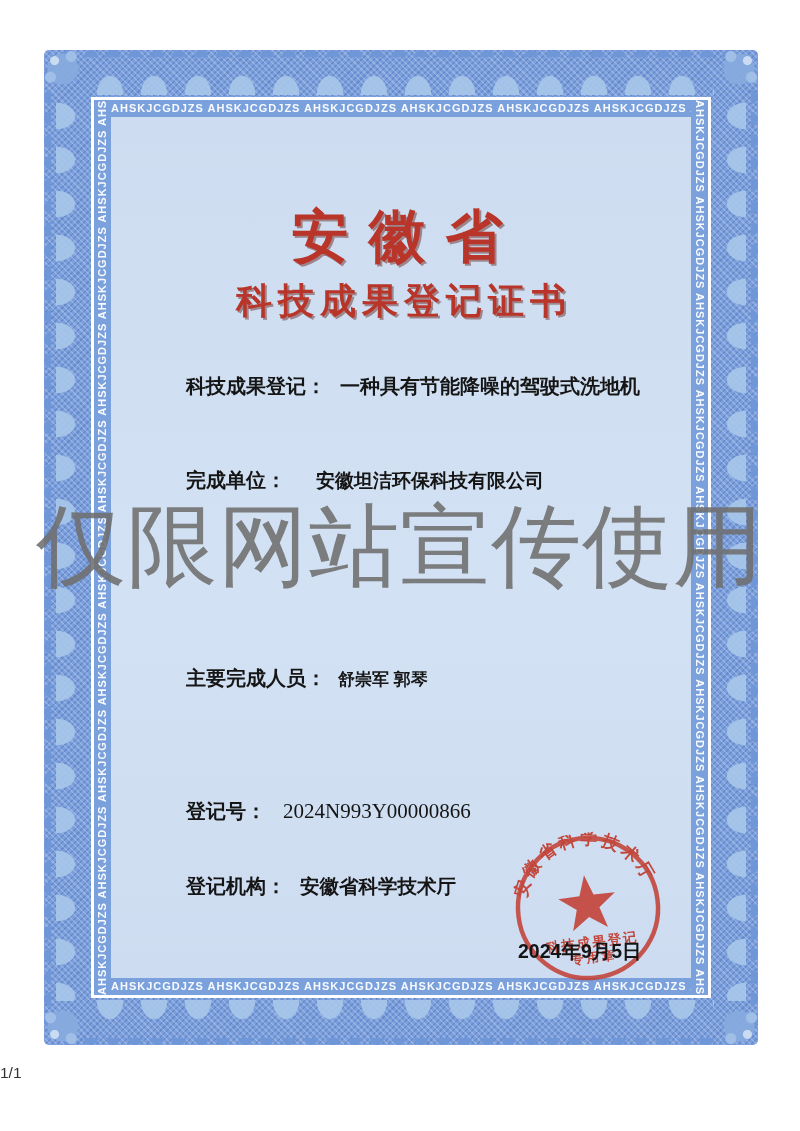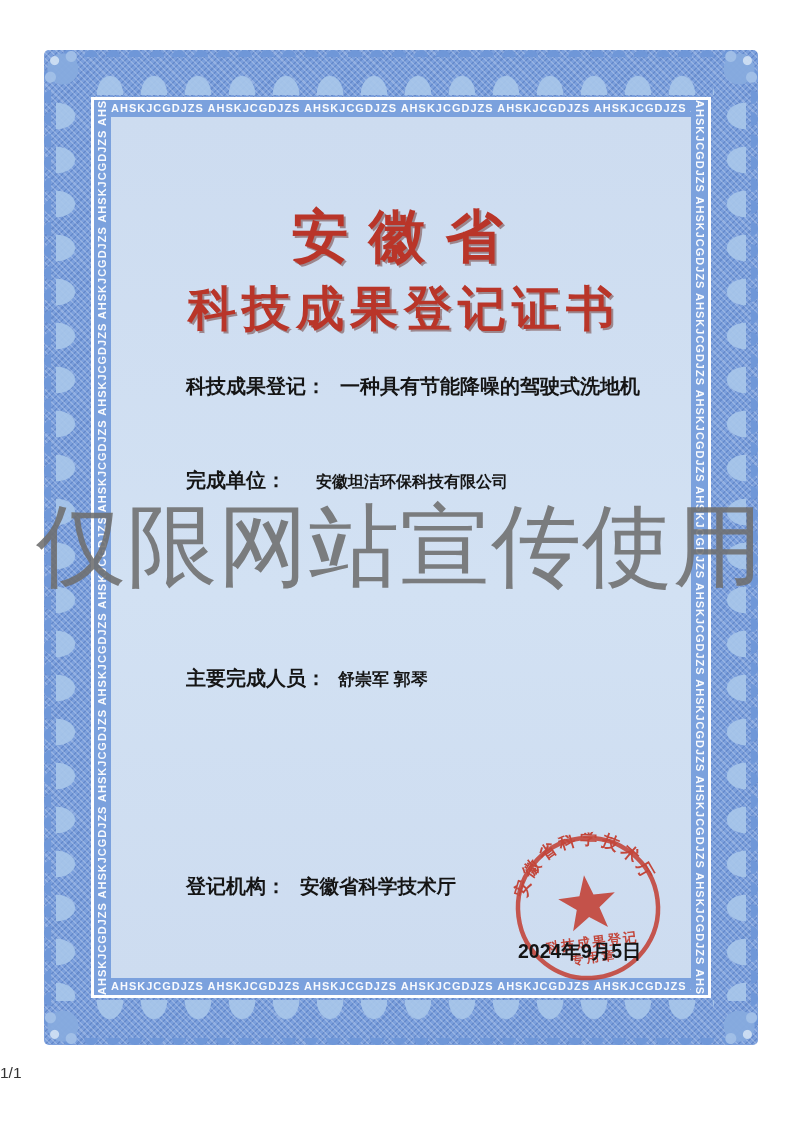--- a/index.html
+++ b/index.html
@@ -73,27 +73,27 @@
                  transform:rotate(-90deg) translateX(-895px); }
   .band.right  { left:664px; top:50px; width:895px; transform-origin:0 0;
                  transform:rotate(90deg); }
 
   
   .content { position:absolute; inset:67px; }
   .title-line { position:absolute; left:0; width:100%; text-align:center;
     font-family:"Liberation Serif", serif; font-weight:bold; color:#b93529;
     text-shadow:2px 2px 0 rgba(96,28,20,.45); }
   .title-1 { top:82px;  font-size:57px; letter-spacing:20px; padding-left:12px; }
-  .title-2 { top:160px; font-size:48px; letter-spacing:6px;  padding-left:6px; }
+  .title-2 { top:160px; font-size:36px; letter-spacing:6px;  padding-left:6px; }
 
   .field { position:absolute; left:75px; color:#151515; white-space:nowrap; }
   .field .lbl { font-size:20px; font-weight:bold; }
   .field .val { font-weight:bold; }
   .f-achievement { top:256px; } .f-achievement .val { font-size:20px; margin-left:14px; }
-  .f-unit        { top:350px; } .f-unit .val { font-size:16px; margin-left:30px; }
+  .f-unit        { top:350px; } .f-unit .val { font-size:19px; margin-left:30px; }
   .f-personnel   { top:548px; } .f-personnel .val { font-size:17px; margin-left:12px; }
   .f-regno       { top:681px; } .f-regno .val { font-size:21px; margin-left:17px;
                                  font-family:"Liberation Serif", serif; font-weight:normal; }
   .f-regorg      { top:756px; } .f-regorg .val { font-size:19.5px; margin-left:14px; }
 
   
   .seal { position:absolute; left:402px; top:716px; width:150px; height:150px;
           transform:rotate(-7deg); opacity:.92; }
   .reg-date { position:absolute; left:407px; top:821px; font-size:19.5px; font-weight:bold;
               color:#141414; z-index:5; white-space:nowrap; }
@@ -146,20 +146,23 @@
       </div>
 
       <div class="field f-unit">
         <span class="lbl">完成单位：</span><span class="val">安徽坦洁环保科技有限公司</span>
       </div>
 
       <div class="field f-personnel">
         <span class="lbl">主要完成人员：</span><span class="val">舒崇军 郭琴</span>
       </div>
 
+      <div class="field f-regno">
+        <span class="lbl">登记号：</span><span class="val">2024N993Y00000866</span>
+      </div>
 
       <div class="field f-regorg">
         <span class="lbl">登记机构：</span><span class="val">安徽省科学技术厅</span>
       </div>
 
       <div class="reg-date">2024年9月5日</div>
 
       <svg class="seal" viewBox="0 0 150 150" xmlns="http://www.w3.org/2000/svg">
         <defs>
           <path id="sealArc" d="M 17,95 A 62,62 0 1 1 133,95" fill="none"></path>

